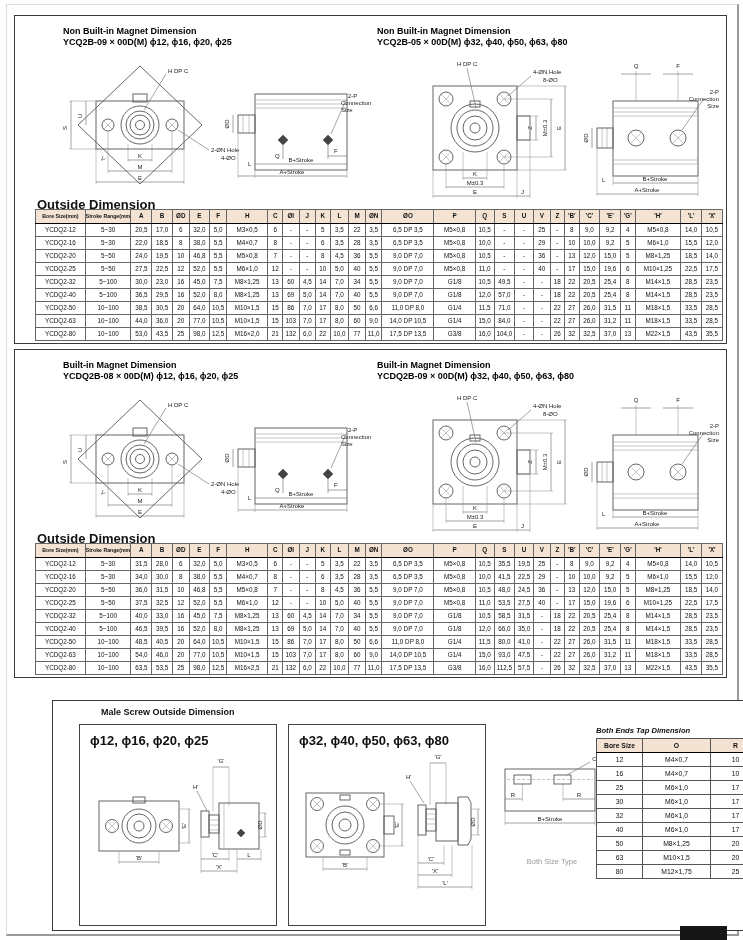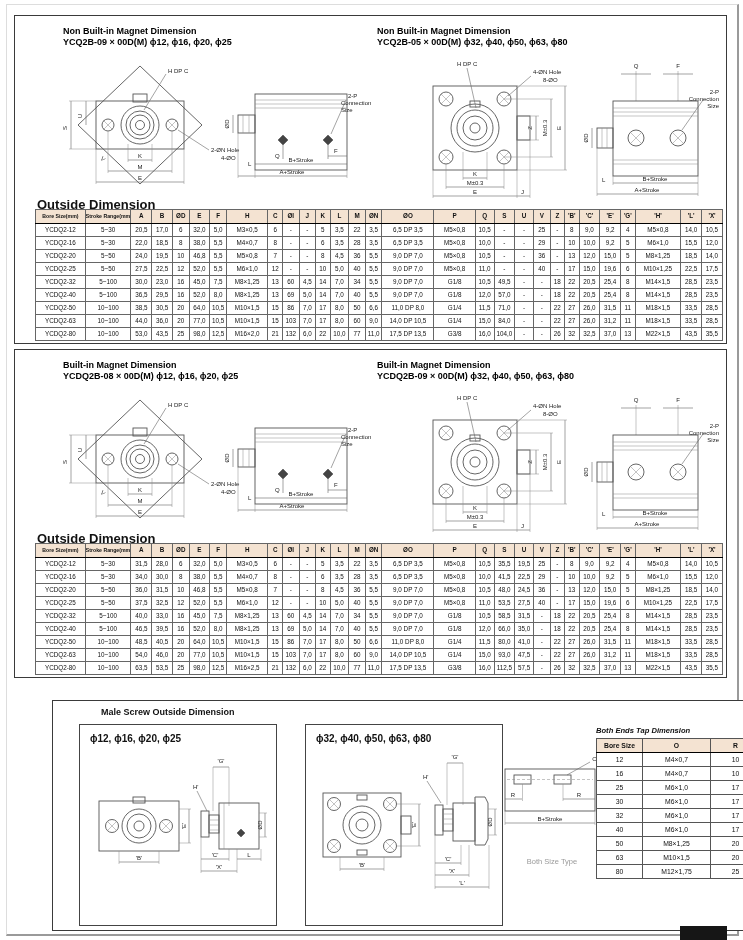--- a/index.html
+++ b/index.html
@@ -22,22 +22,22 @@
              padding:0;height:12px;white-space:nowrap;overflow:hidden;}
   .dims th{background:#f4e3d2;font-weight:bold;height:13px;border-bottom:1px solid #000;}
   .dims th:nth-child(1),.dims th:nth-child(2){font-size:5.2px;}
   table.tap{position:absolute;left:543px;top:37px;width:164px;border-collapse:collapse;
             table-layout:fixed;border:1px solid #000;background:#fff;}
   .tap th,.tap td{border:0.6px solid #555;font-size:6.8px;text-align:center;padding:0;height:13px;}
   .tap th{background:#f4e3d2;font-weight:bold;border-bottom:1px solid #000;}
   .tap-cap{position:absolute;left:543px;top:25px;font-weight:bold;font-size:7.6px;font-style:italic;}
   .ms-title{position:absolute;left:48px;top:6px;font-weight:bold;font-size:9px;}
   .ms-box{position:absolute;top:23px;width:196px;height:200px;border:1.2px solid #444;background:#fff;}
-  #msbox1{left:26px;} #msbox2{left:252px;}
-  .ms-label{position:absolute;left:10px;top:8px;font-weight:bold;font-size:10px;}
+  #msbox1{left:26px;} #msbox2{left:235px;}
+  .ms-label{position:absolute;left:10px;top:8px;font-weight:bold;font-size:13px;}
   .be-cap{position:absolute;left:440px;top:156px;width:118px;text-align:center;
           color:#9a9a9a;font-size:7.5px;}
   .corner-box{position:absolute;left:680px;top:926px;width:47px;height:14px;background:#161616;}
   svg .ln{stroke:#555;stroke-width:0.9;fill:none;}
   svg .thin{stroke:#888;stroke-width:0.5;fill:none;}
   svg .dim{stroke:#666;stroke-width:0.6;fill:none;}
   svg .dsh{stroke-dasharray:3 2;}
   svg .fill{fill:#444;stroke:#444;stroke-width:0.5;}
   svg text{font-family:"Liberation Sans",sans-serif;font-size:6px;fill:#222;}
 </style>

